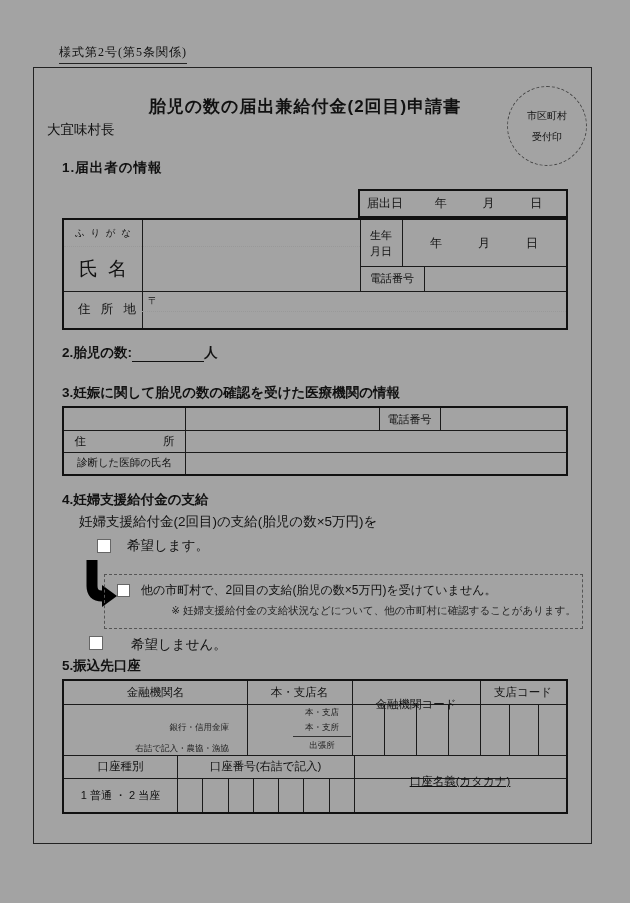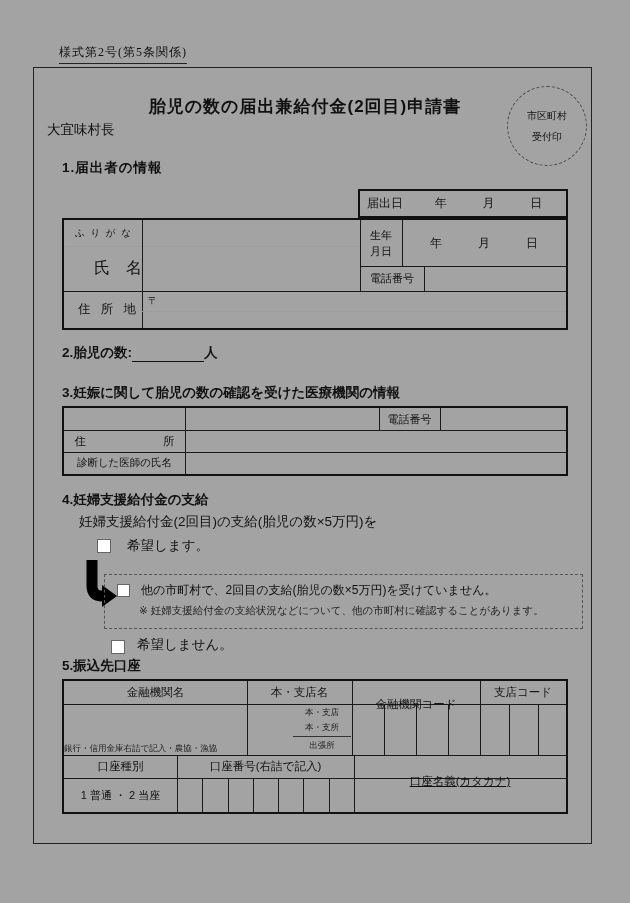--- a/index.html
+++ b/index.html
@@ -8,21 +8,21 @@
   .abs{position:absolute;}
   .vl{position:absolute;width:1px;background:#1a1a1a;}
   .hl{position:absolute;height:1px;background:#1a1a1a;}
   .dot{position:absolute;height:0;border-top:1px dotted #999;}
   .cell{position:absolute;display:flex;align-items:center;justify-content:center;}
   .just{display:block;text-align:justify;text-align-last:justify;}
   .cb{display:inline-block;width:12px;height:12px;border:1.5px solid #666;background:#fff;flex:none;}
   .serif{font-family:"Liberation Serif","DejaVu Serif",serif;}
   .b{font-weight:bold;}
   .box2{position:absolute;border:2px solid #111;box-sizing:border-box;}
-  .small-r{display:flex;flex-direction:row;justify-content:flex-start;align-items:flex-end;}
+  .small-r{display:flex;flex-direction:column;justify-content:flex-end;align-items:flex-end;gap:9px;}
 </style>
 </head>
 <body>
 
 <div class="page">
 
   <div class="abs serif" style="left:59px;top:44px;font-size:12px;letter-spacing:1px;border-bottom:1px solid #222;padding-bottom:2px;">様式第2号(第5条関係)</div>
 
   <div class="abs" style="left:33px;top:67px;width:559px;height:777px;border:1.5px solid #222;box-sizing:border-box;"></div>
 
@@ -55,21 +55,21 @@
     <div class="vl" style="left:338px;top:0;height:46px;"></div>
     <div class="hl" style="left:296px;top:46px;width:206px;"></div>
     <div class="vl" style="left:360px;top:46px;height:25px;"></div>
     <div class="dot" style="left:78px;top:91px;width:424px;"></div>
 
     <div class="cell" style="left:0;top:0;width:78px;height:26px;font-size:9.5px;">
       <span class="just" style="width:56px;">ふりがな</span>
     </div>
     <div class="cell" style="left:78px;top:0;width:218px;height:26px;"></div>
 
-    <div class="cell" style="left:0;top:26px;width:78px;height:45px;font-size:16px;justify-content:flex-end;">
+    <div class="cell" style="left:0;top:26px;width:78px;height:45px;font-size:19px;">
       <span class="just" style="width:48px;">氏名</span>
     </div>
     <div class="cell" style="left:78px;top:26px;width:218px;height:45px;"></div>
 
     <div class="cell" style="left:296px;top:0;width:42px;height:46px;flex-direction:column;font-size:11px;line-height:16px;">
       <span>生年</span>
       <span>月日</span>
     </div>
     <div class="cell" style="left:338px;top:0;width:164px;height:46px;justify-content:space-around;padding:0 10px;box-sizing:border-box;">
       <span>年</span>
@@ -132,24 +132,24 @@
   <svg class="abs" style="left:84px;top:560px;" width="34" height="50" viewBox="0 0 34 50">
     <path d="M8 0 V26 Q8 36 18 36 H20" fill="none" stroke="#000" stroke-width="11"></path>
     <polygon points="18,25 33,36 18,47" fill="#000"></polygon>
   </svg>
 
   <div class="abs" style="left:104px;top:574px;width:479px;height:55px;border:1.5px dashed #555;box-sizing:border-box;padding:7px 6px 5px 12px;">
     <div style="display:flex;align-items:center;gap:11px;font-size:12px;">
       <span class="cb" style="width:11px;height:11px;"></span>
       <span>他の市町村で、2回目の支給(胎児の数×5万円)を受けていません。</span>
     </div>
-    <div style="margin-top:5px;padding-left:22px;font-size:10.5px;color:#222;">※ 妊婦支援給付金の支給状況などについて、他の市町村に確認することがあります。</div>
-  </div>
-
-  <div class="abs" style="left:111px;top:636px;display:flex;align-items:flex-end;gap:12px;font-size:13.5px;">
+    <div style="margin-top:5px;padding-left:22px;font-size:10.5px;color:#222;text-align:right;">※ 妊婦支援給付金の支給状況などについて、他の市町村に確認することがあります。</div>
+  </div>
+
+  <div class="abs" style="left:89px;top:636px;display:flex;align-items:flex-start;gap:28px;font-size:13.5px;">
     <span class="cb"></span>
     <span>希望しません。</span>
   </div>
 
   <div class="abs b" style="left:62px;top:657px;font-size:13.5px;text-align:center;">5.振込先口座</div>
 
   <div class="box2" style="left:62px;top:679px;width:506px;height:135px;font-size:11.5px;">
 
     <div class="hl" style="left:0;top:23px;width:502px;"></div>
     <div class="hl" style="left:0;top:74px;width:502px;"></div>

